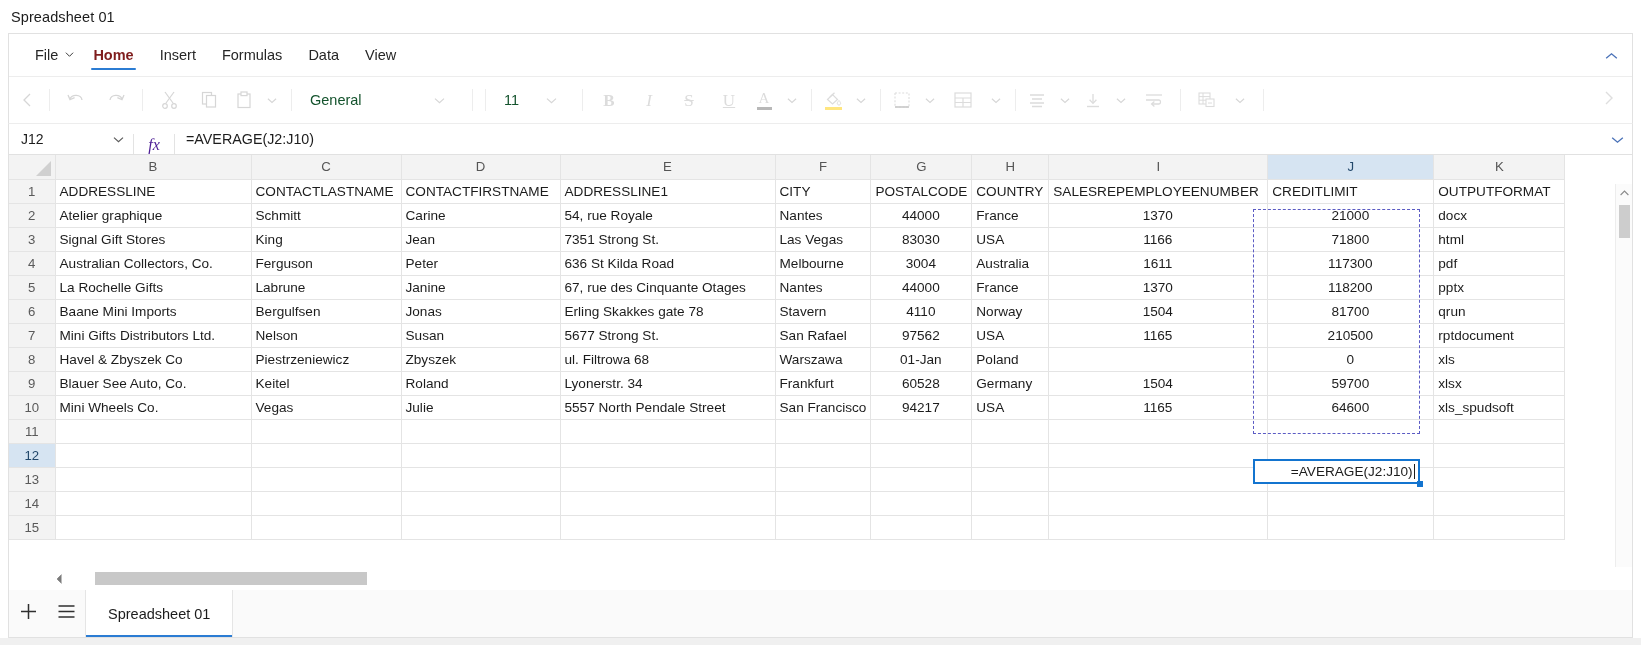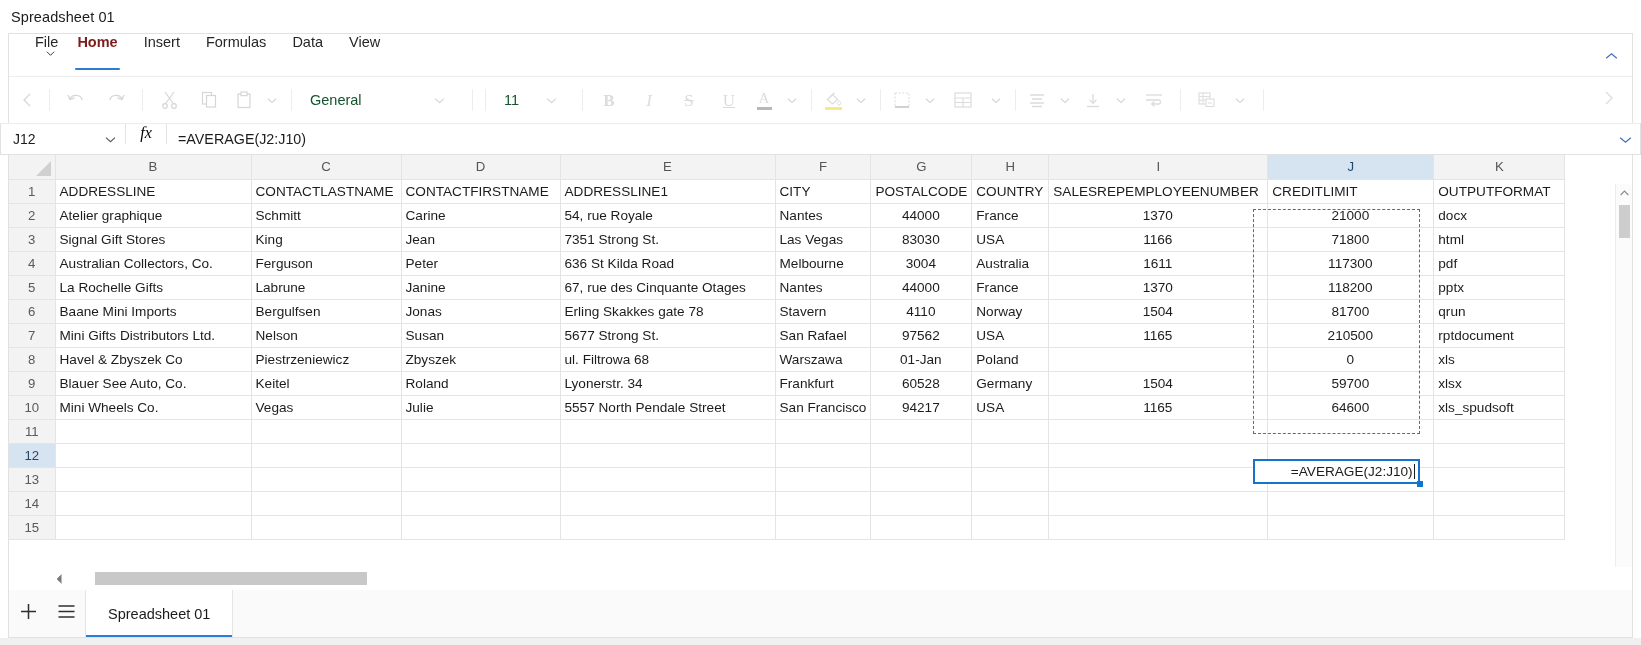--- a/index.html
+++ b/index.html
@@ -50,21 +50,20 @@
     position: relative;
   }
   .tab {
     display: flex; align-items: center;
     padding: 0 13px;
     font-size: 14.5px;
     color: #262626;
     position: relative;
     cursor: default;
     white-space: nowrap;
-    flex-direction: column;
   }
   .tab.file { padding-right: 6px; }
   .tab .chev {
     margin-left: 7px;
     width: 9px; height: 9px;
     position: relative; top: -1px;
   }
   .tab .chev svg { display: block; }
   .tab.active { font-weight: bold; color: #7f1d1d; }
   .tab.active::after {
@@ -142,24 +141,24 @@
     margin-left: auto;
     width: 36px; height: 34px;
     display: flex; align-items: center; justify-content: center;
     color: #dcdcdc;
     flex: none;
   }
 
   
   .formulabar {
     flex: 0 0 32px;
-    margin: 0 0;
+    margin: 0 8px;
     border: 1px solid #e1e1e1;
     border-top: 1px solid #ededed;
-    display: flex; align-items: flex-start;
+    display: flex; align-items: flex-end;
     background: #ffffff;
     position: relative;
   }
   .namebox {
     width: 124px;
     display: flex; align-items: center;
     height: 100%;
     padding-left: 12px;
     font-size: 14px;
     color: #1c1c1c;
@@ -173,21 +172,21 @@
   .fb-div {
     width: 1px; height: 20px;
     background: #e3e3e3;
   }
   .fx-icon {
     width: 40px;
     text-align: center;
     font-family: "Liberation Serif", serif;
     font-style: italic;
     font-size: 16px;
-    color: #000000;
+    color: #4c1d95;
   }
   .formula-input {
     flex: 1;
     height: 100%;
     display: flex; align-items: center;
     padding-left: 11px;
     font-size: 14.3px;
     color: #1c1c1c;
     overflow: hidden; white-space: nowrap;
   }

